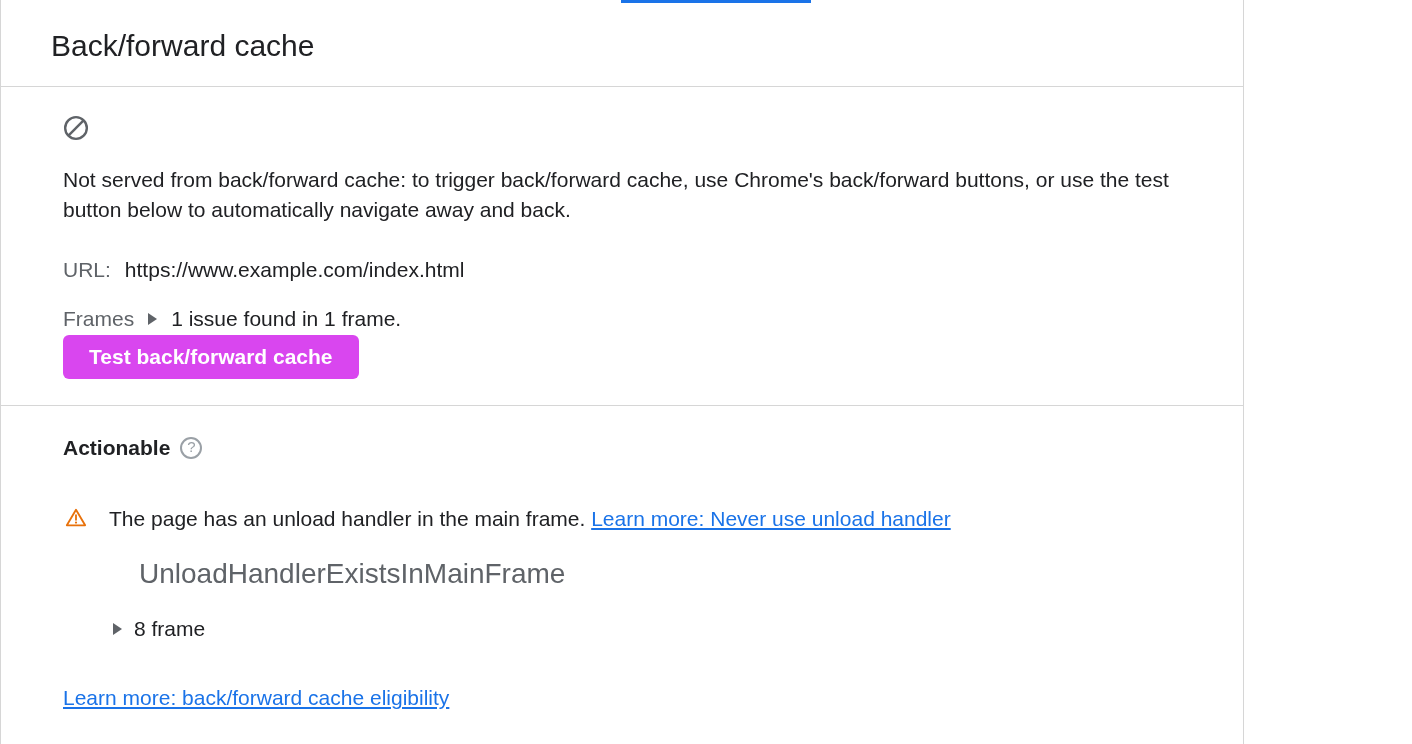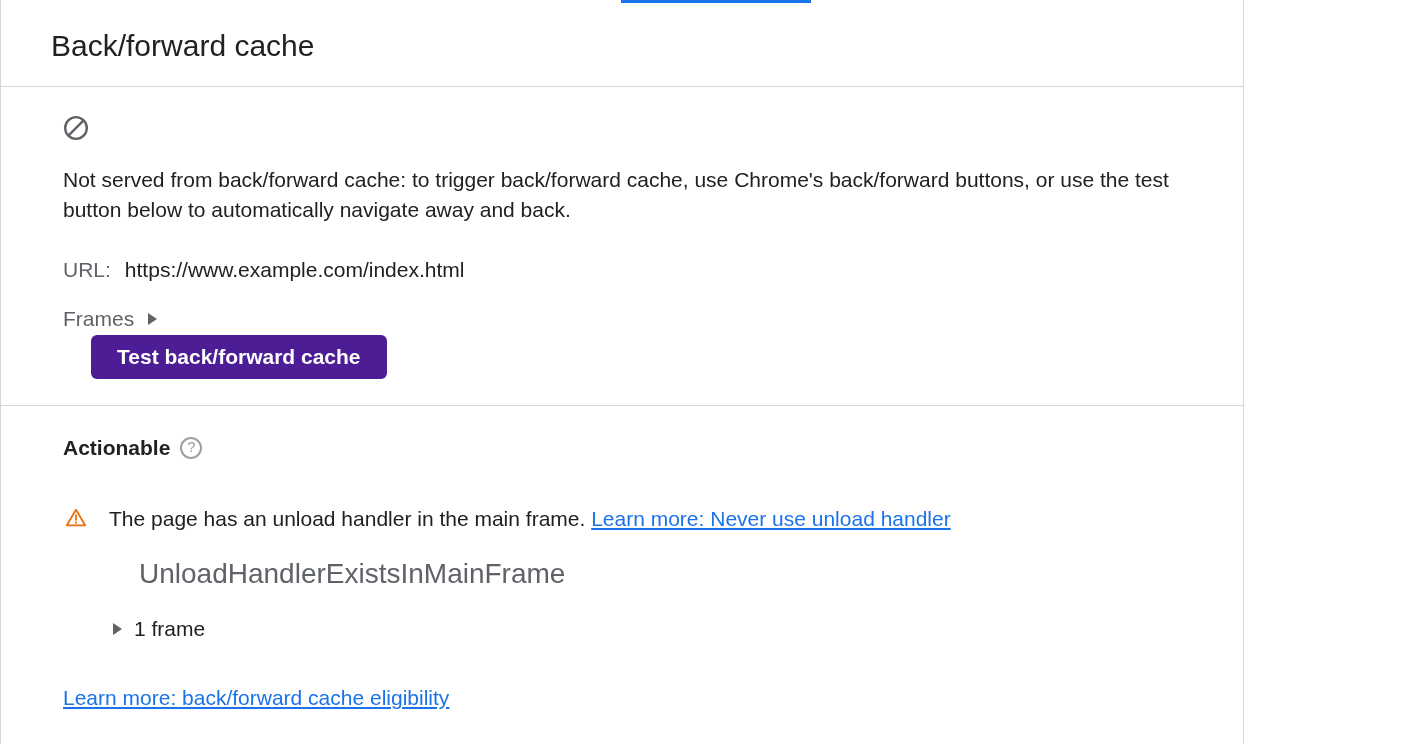--- a/index.html
+++ b/index.html
@@ -87,30 +87,29 @@
     .disclosure-triangle {
       width: 0;
       height: 0;
       border-top: 6px solid transparent;
       border-bottom: 6px solid transparent;
       border-left: 9px solid #5f6368;
       display: inline-block;
       margin: 0 2px;
     }
     .test-button {
-      background: #4c1d95;
+      background: #d946ef;
       color: #fff;
       border: none;
       border-radius: 6px;
       padding: 10px 26px;
       font-size: 21px;
       font-weight: 600;
       cursor: pointer;
       font-family: inherit;
-      margin-left: 28px;
     }
     .actionable-section {
       padding: 26px 62px 40px;
     }
     .actionable-header {
       display: flex;
       align-items: center;
       gap: 10px;
       margin-bottom: 40px;
     }
@@ -194,20 +193,21 @@
     </div>
 
     <div class="field-row">
       <span class="field-label">URL:</span>
       <span class="field-value">https://www.example.com/index.html</span>
     </div>
 
     <div class="frames-row">
       <span class="field-label">Frames</span>
       <span class="disclosure-triangle"></span>
+      <span class="field-value">1 issue found in 1 frame.</span>
     </div>
 
     <button class="test-button">Test back/forward cache</button>
   </div>
 
   <div class="actionable-section">
     <div class="actionable-header">
       <span class="actionable-title">Actionable</span>
       <span class="help-icon">?</span>
     </div>
@@ -222,20 +222,20 @@
       </span>
       <div class="issue-text">
         <span>The page has an unload handler in the main frame. </span><a class="link">Learn more: Never use unload handler</a>
       </div>
     </div>
 
     <div class="issue-detail">UnloadHandlerExistsInMainFrame</div>
 
     <div class="frame-count-row">
       <span class="disclosure-triangle"></span>
-      <span>1 frame</span>
+      <span>8 frame</span>
     </div>
 
     <div class="bottom-link">
       <a class="link">Learn more: back/forward cache eligibility</a>
     </div>
   </div>
 </div>
 
 </body></html>

